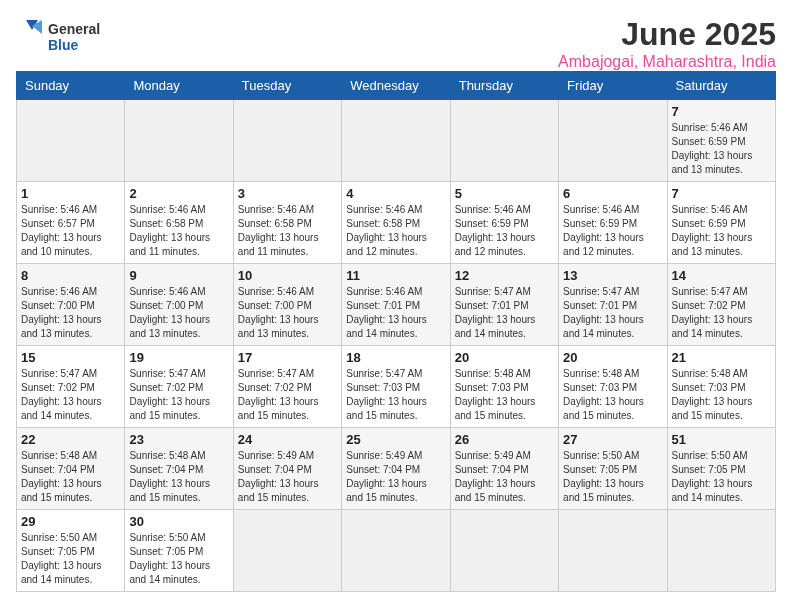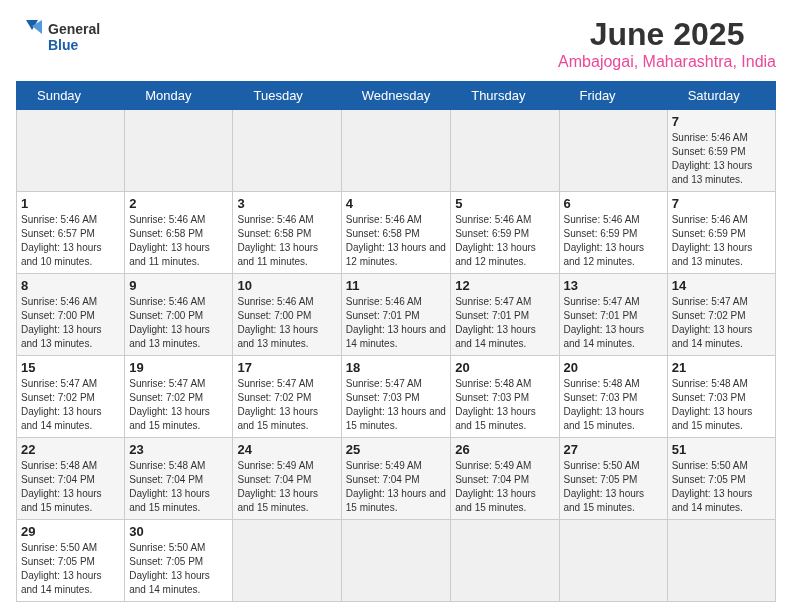--- a/index.html
+++ b/index.html
@@ -7,48 +7,47 @@
       font-family: Arial, sans-serif;
       background: #fff;
       width: 792px;
       min-height: 612px;
       padding: 16px;
     }
     .header-area {
       display: flex;
       justify-content: space-between;
       align-items: flex-start;
-      margin-bottom: 10px;
     }
     .logo {
       display: flex;
       align-items: center;
       gap: 4px;
     }
     .title-area {
-      text-align: center;
+      text-align: right;
     }
     .month-title {
       font-size: 32px;
       font-weight: bold;
       color: #333;
     }
     .location-title {
       font-size: 16px;
       color: #ec4899;
     }
     .calendar-table {
       width: 100%;
       border-collapse: collapse;
       font-size: 11px;
     }
     .calendar-table th {
       background-color: #1a5fa8;
       color: #fff;
-      padding: 6px 20px;
+      padding: 6px 8px;
       text-align: left;
       font-size: 13px;
       font-weight: normal;
       border: 1px solid #1a5fa8;
     }
     .calendar-table td {
       border: 1px solid #ccc;
       vertical-align: top;
       padding: 4px;
       width: calc(100% / 7);

